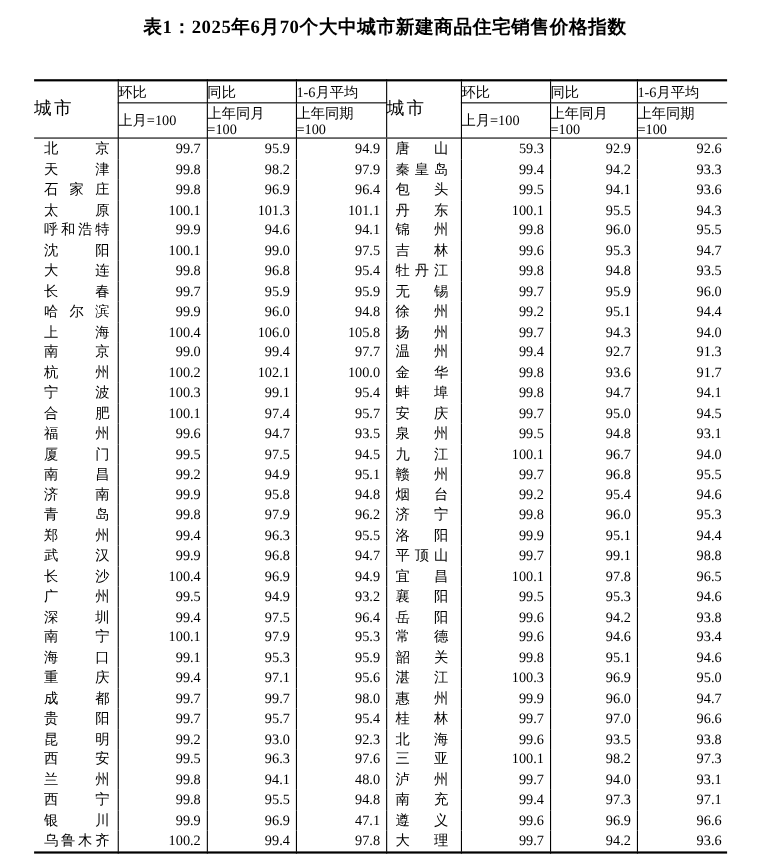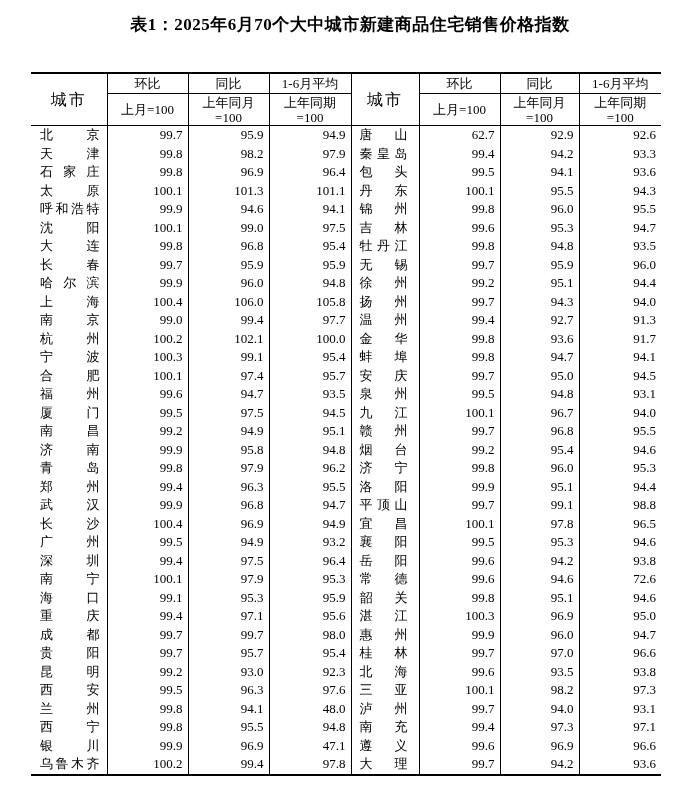--- a/index.html
+++ b/index.html
@@ -39,21 +39,21 @@
     padding: 0;
     font-weight: normal;
     vertical-align: middle;
     border-right: 1px solid #000;
   }
   .price-table tr > *:last-child {
     border-right: 0;
   }
   thead th {
     font-size: 13px;
-    text-align: center;
+    text-align: left;
     line-height: 15px;
   }
   thead .top-h {
     height: 19px;
     border-bottom: 1px solid #000;
   }
   thead .city-h {
     border-bottom: 1.5px solid #000;
     font-size: 16px;
     letter-spacing: 2px;
@@ -140,21 +140,21 @@
           </td>
           <td class="num">99.7</td>
           <td class="num">95.9</td>
           <td class="num">94.9</td>
           <td class="city city-r">
             <span class="city-name">
               <span>唐</span>
               <span>山</span>
             </span>
           </td>
-          <td class="num">62.7</td>
+          <td class="num">59.3</td>
           <td class="num">92.9</td>
           <td class="num">92.6</td>
         </tr>
         <tr>
           <td class="city">
             <span class="city-name">
               <span>天</span>
               <span>津</span>
             </span>
           </td>
@@ -629,21 +629,21 @@
           <td class="num">97.9</td>
           <td class="num">95.3</td>
           <td class="city city-r">
             <span class="city-name">
               <span>常</span>
               <span>德</span>
             </span>
           </td>
           <td class="num">99.6</td>
           <td class="num">94.6</td>
-          <td class="num">72.6</td>
+          <td class="num">93.4</td>
         </tr>
         <tr>
           <td class="city">
             <span class="city-name">
               <span>海</span>
               <span>口</span>
             </span>
           </td>
           <td class="num">99.1</td>
           <td class="num">95.3</td>

